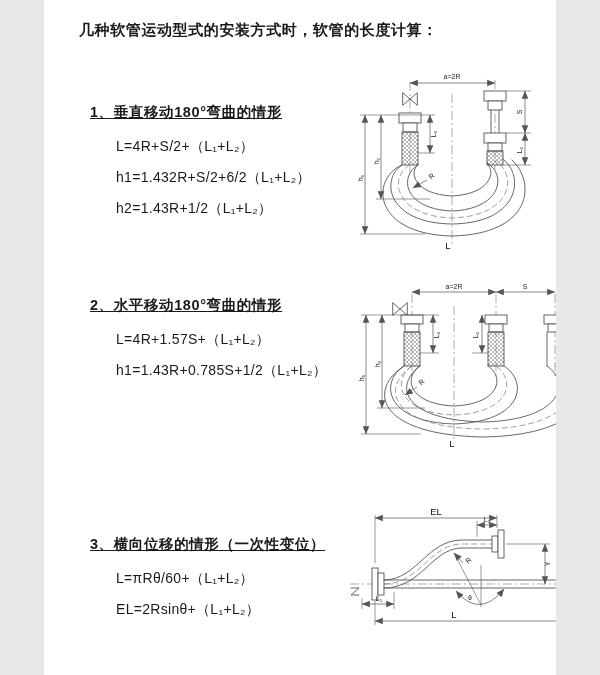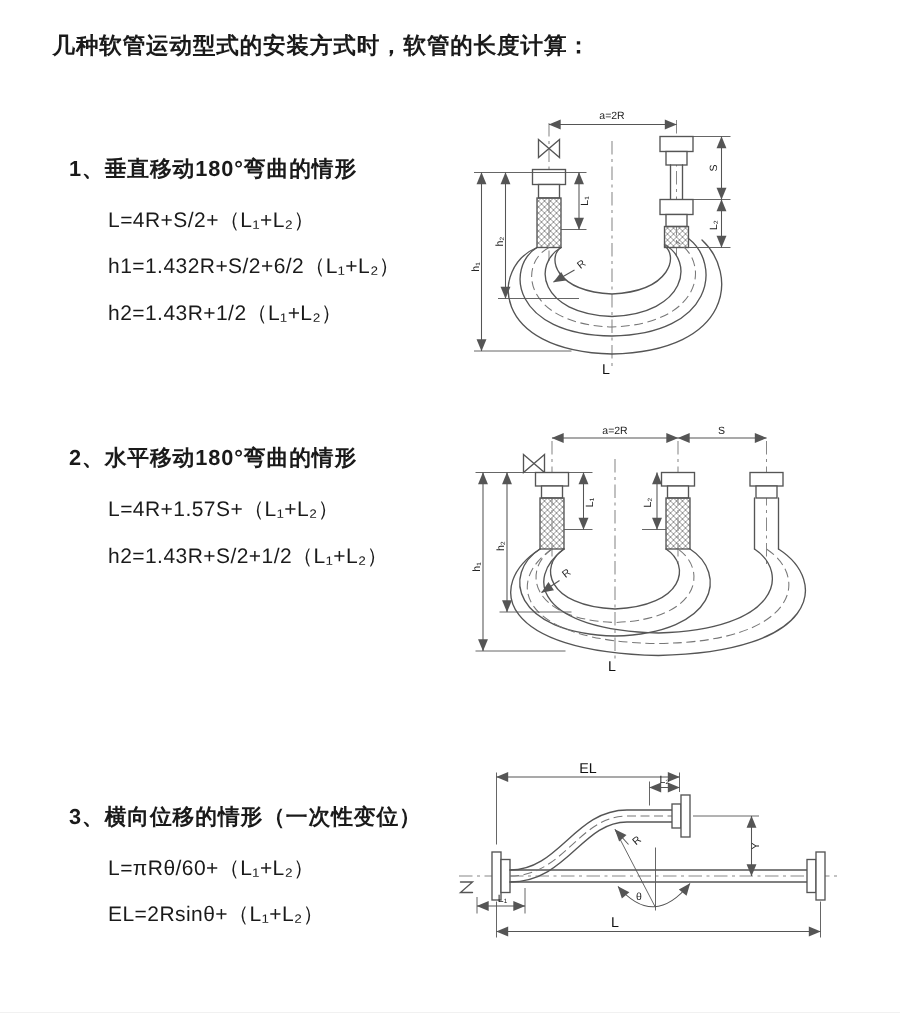--- a/index.html
+++ b/index.html
@@ -1,23 +1,23 @@
 <!DOCTYPE html>
 <html><head>
 <meta charset="utf-8">
 <style>
   html,body{margin:0;padding:0;background:#e8e8e8;}
   .page{
-    position:relative;width:600px;height:675px;background:#ffffff;overflow:hidden;
+    position:relative;width:512px;height:675px;background:#ffffff;overflow:hidden;
     font-family:"Liberation Sans",sans-serif;color:#1a1a1a;margin:0 auto;
   }
   .title{position:absolute;left:35px;top:21px;font-size:15px;font-weight:700;letter-spacing:.6px;}
   .section{position:absolute;left:46px;}
   .sec1{top:103px}.sec2{top:296px}.sec3{top:535px}
-  .sec-heading{font-size:14.5px;font-weight:700;letter-spacing:.6px;}
+  .sec-heading{font-size:14.5px;font-weight:700;letter-spacing:.6px;text-decoration:underline;}
   .formulas{margin:9px 0 0 26px;}
   .formula{font-size:14px;height:31px;line-height:31px;letter-spacing:.3px;white-space:nowrap;}
   svg.diag{position:absolute;}
   #d1{left:311px;top:66px}
   #d2{left:311px;top:282px}
   #d3{left:298px;top:503px}
   .ln{stroke:#555;stroke-width:.9;fill:none;stroke-linecap:round;}
   .lnf{stroke:#555;stroke-width:.9;fill:#ffffff;}
   .brd{stroke:#555;stroke-width:.9;}
   .cl{stroke:#888;stroke-width:.7;fill:none;stroke-dasharray:9 3 2 3;}
@@ -40,21 +40,21 @@
       <div class="formula">L=4R+S/2+（L₁+L₂）</div>
       <div class="formula">h1=1.432R+S/2+6/2（L₁+L₂）</div>
       <div class="formula">h2=1.43R+1/2（L₁+L₂）</div>
     </div>
   </div>
 
   <div class="section sec2">
     <div class="sec-heading">2、水平移动180°弯曲的情形</div>
     <div class="formulas">
       <div class="formula">L=4R+1.57S+（L₁+L₂）</div>
-      <div class="formula">h2=1.43R+S/2+1/2（L₁+L₂）</div>
+      <div class="formula">h1=1.43R+0.785S+1/2（L₁+L₂）</div>
     </div>
   </div>
 
   <div class="section sec3">
     <div class="sec-heading">3、横向位移的情形（一次性变位）</div>
     <div class="formulas">
       <div class="formula">L=πRθ/60+（L₁+L₂）</div>
       <div class="formula">EL=2Rsinθ+（L₁+L₂）</div>
     </div>
   </div>

